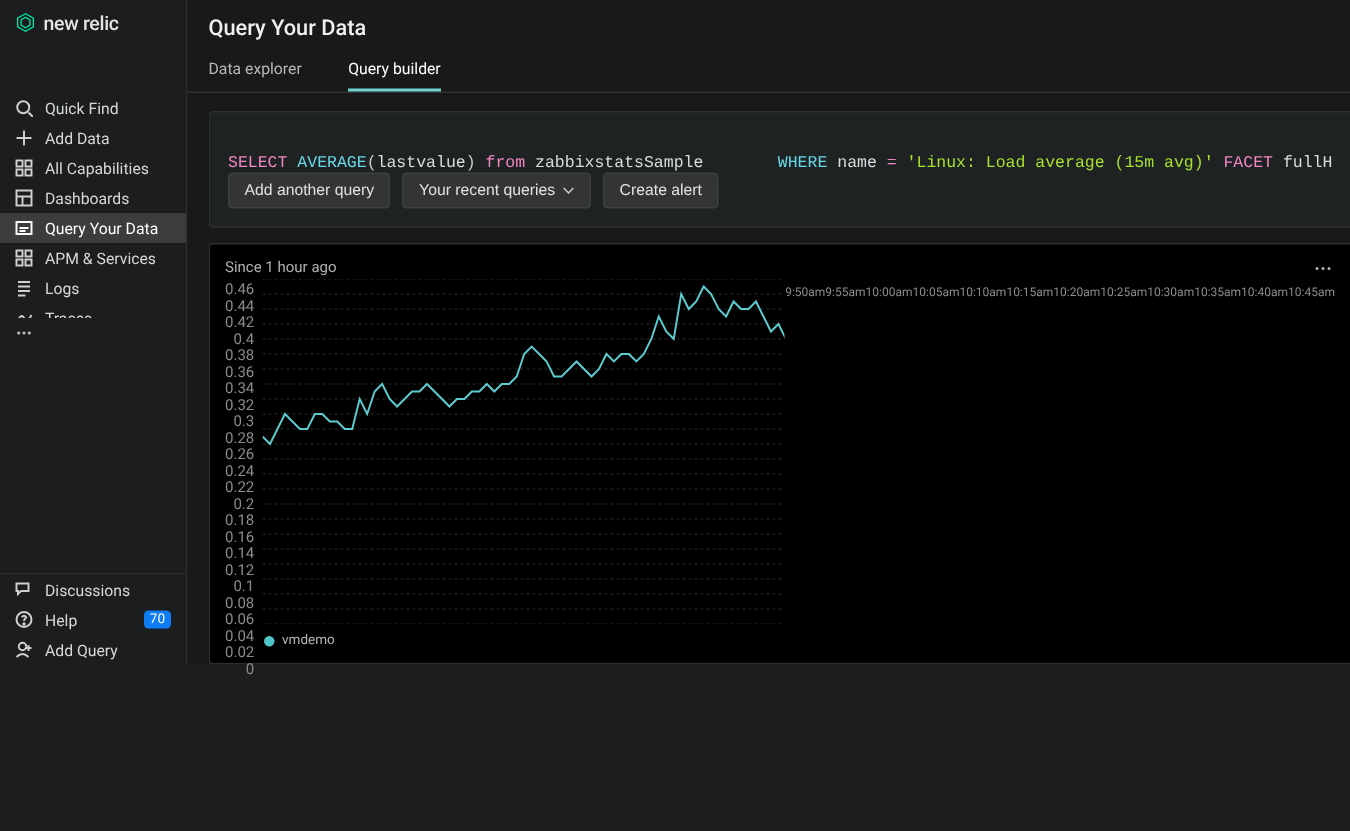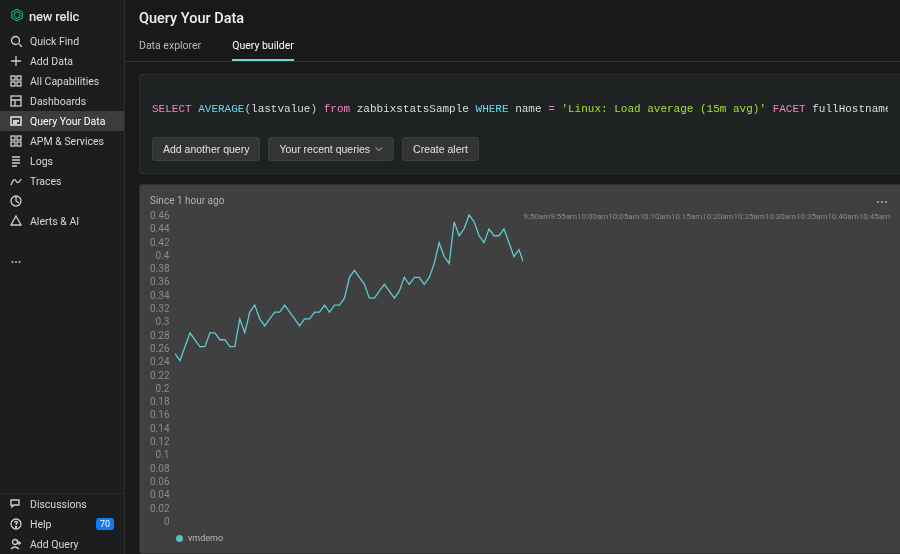--- a/index.html
+++ b/index.html
@@ -1,24 +1,24 @@
 <!DOCTYPE html>
 <html><head>
 <meta charset="utf-8">
 <style>
   * { box-sizing: border-box; margin: 0; padding: 0; }
   html, body { width: 900px; height: 554px; overflow: hidden; font-family: -apple-system, BlinkMacSystemFont, "Segoe UI", Roboto, sans-serif; background: #1b1d1e; color: #e5e5e6; font-size: 11px; }
-  .app { display: flex; height: 554px; }
+  .app { display: flex; height: 443px; }
 
   
   .sidebar { width: 125px; background: #1b1d1e; display: flex; flex-direction: column; border-right: 1px solid #2b2d2e; }
   .logo { display: flex; align-items: center; gap: 5px; padding: 8px 10px 6px; }
   .logo svg { width: 14px; height: 14px; }
   .logo-text { font-size: 13px; font-weight: 500; letter-spacing: -0.2px; }
-  .nav { flex: 1; overflow: hidden; }
+  .nav { flex: 1; overflow: hidden; margin-top: 31px; }
   .nav-item { display: flex; align-items: center; gap: 8px; padding: 4px 10px; height: 20px; cursor: pointer; color: #d7d8d9; font-size: 10.5px; }
   .nav-item.active { background: #3a3c3d; color: #fff; }
   .nav-item .icon { width: 12px; height: 12px; display: flex; align-items: center; justify-content: center; flex: 0 0 12px; }
   .nav-item .icon svg { width: 12px; height: 12px; stroke: #cfd0d1; fill: none; stroke-width: 1.3; }
   .nav-item.active .icon svg { stroke: #fff; }
   .bottom-nav { border-top: 1px solid #2b2d2e; }
   .badge { margin-left: auto; background: #0e7cf2; color: #fff; padding: 0 4px; border-radius: 3px; font-size: 9px; line-height: 12px; }
   .ellipsis-item { color: #9a9b9c; }
 
   
@@ -29,30 +29,30 @@
   .tab.active { color: #fff; border-bottom-color: #6bd6d4; }
 
   
   .query-panel { margin: 12px 0 0 14px; background: #1f2223; border: 1px solid #2d2f30; border-right: none; border-radius: 3px 0 0 3px; padding: 28px 12px 12px; min-width: 0; }
   .nrql { font-family: "SFMono-Regular", Consolas, "Liberation Mono", monospace; font-size: 11px; white-space: nowrap; overflow: hidden; }
   .kw-sel   { color: #f286c3; }
   .kw-func  { color: #66d9e8; }
   .kw-paren { color: #c9cacc; }
   .kw-from  { color: #f286c3; }
   .kw-ident { color: #dadbdc; }
-  .kw-where { color: #66d9e8; }
+  .kw-where { color: #66d9e8; margin-left: 43px; }
   .kw-eq    { color: #f286c3; }
   .kw-str   { color: #a6e22e; }
   .kw-facet { color: #f286c3; }
-  .query-actions { display: flex; gap: 8px; margin-top: 22px; }
+  .query-actions { display: flex; gap: 8px; }
   .btn { background: #323435; border: 1px solid #3e4041; color: #e1e2e3; padding: 5px 10px; border-radius: 3px; font-size: 10.5px; cursor: pointer; display: inline-flex; align-items: center; gap: 5px; }
   .btn .chev { width: 8px; height: 8px; }
 
   
-  .chart-panel { margin: 10px 0 0 14px; background: #404040; border: 1px solid #2d2f30; border-right: none; border-radius: 3px 0 0 3px; padding: 8px 10px 10px 10px; flex: 1; display: flex; flex-direction: column; min-height: 0; }
+  .chart-panel { margin: 10px 0 0 14px; background: #000000; border: 1px solid #2d2f30; border-right: none; border-radius: 3px 0 0 3px; padding: 8px 10px 10px 10px; flex: 1; display: flex; flex-direction: column; min-height: 0; }
   .chart-header { display: flex; justify-content: space-between; align-items: center; font-size: 10px; color: #b0b1b2; }
   .chart-menu { cursor: pointer; padding: 2px; }
   .chart-area { flex: 1; display: flex; min-height: 0; }
   .y-axis { display: flex; flex-direction: column; justify-content: space-between; align-items: flex-end; padding: 2px 5px 0 0; font-size: 10px; color: #8a8b8c; }
   .plot-wrap { flex: 1; display: flex; flex-direction: row; min-width: 0; }
   .plot { flex: 1; position: relative; }
   .plot svg { position: absolute; inset: 0; width: 100%; height: 100%; }
   .x-axis { display: flex; justify-content: space-between; font-size: 8px; color: #8a8b8c; padding: 4px 0 0; }
   .legend { display: flex; align-items: center; gap: 5px; font-size: 9px; color: #b6b7b8; padding: 6px 0 0 26px; }
   .legend-swatch { width: 7px; height: 7px; border-radius: 50%; background: #4fc3c8; }

